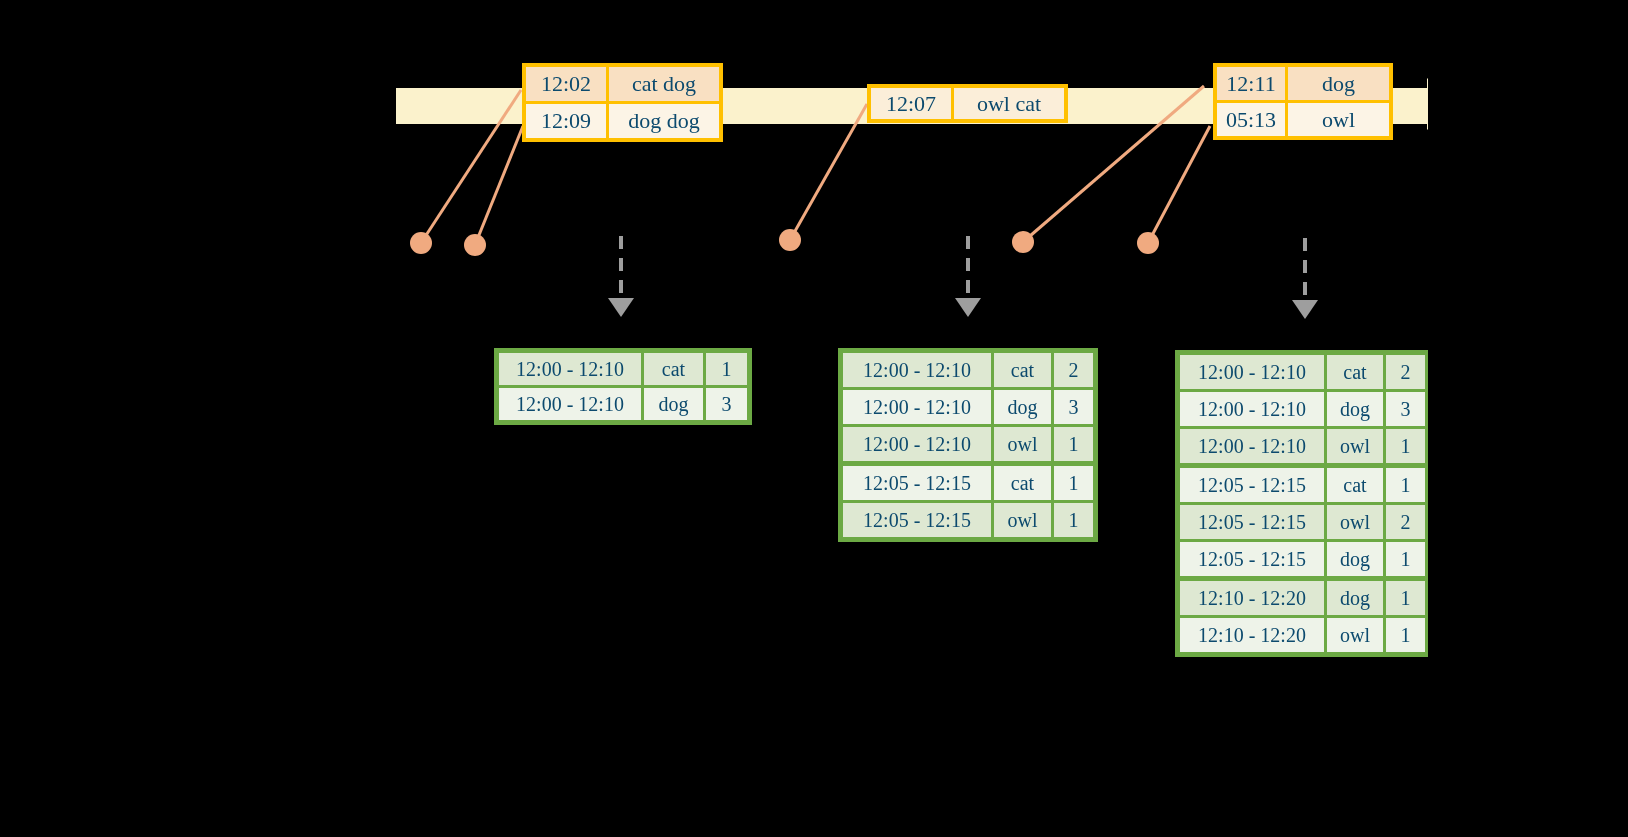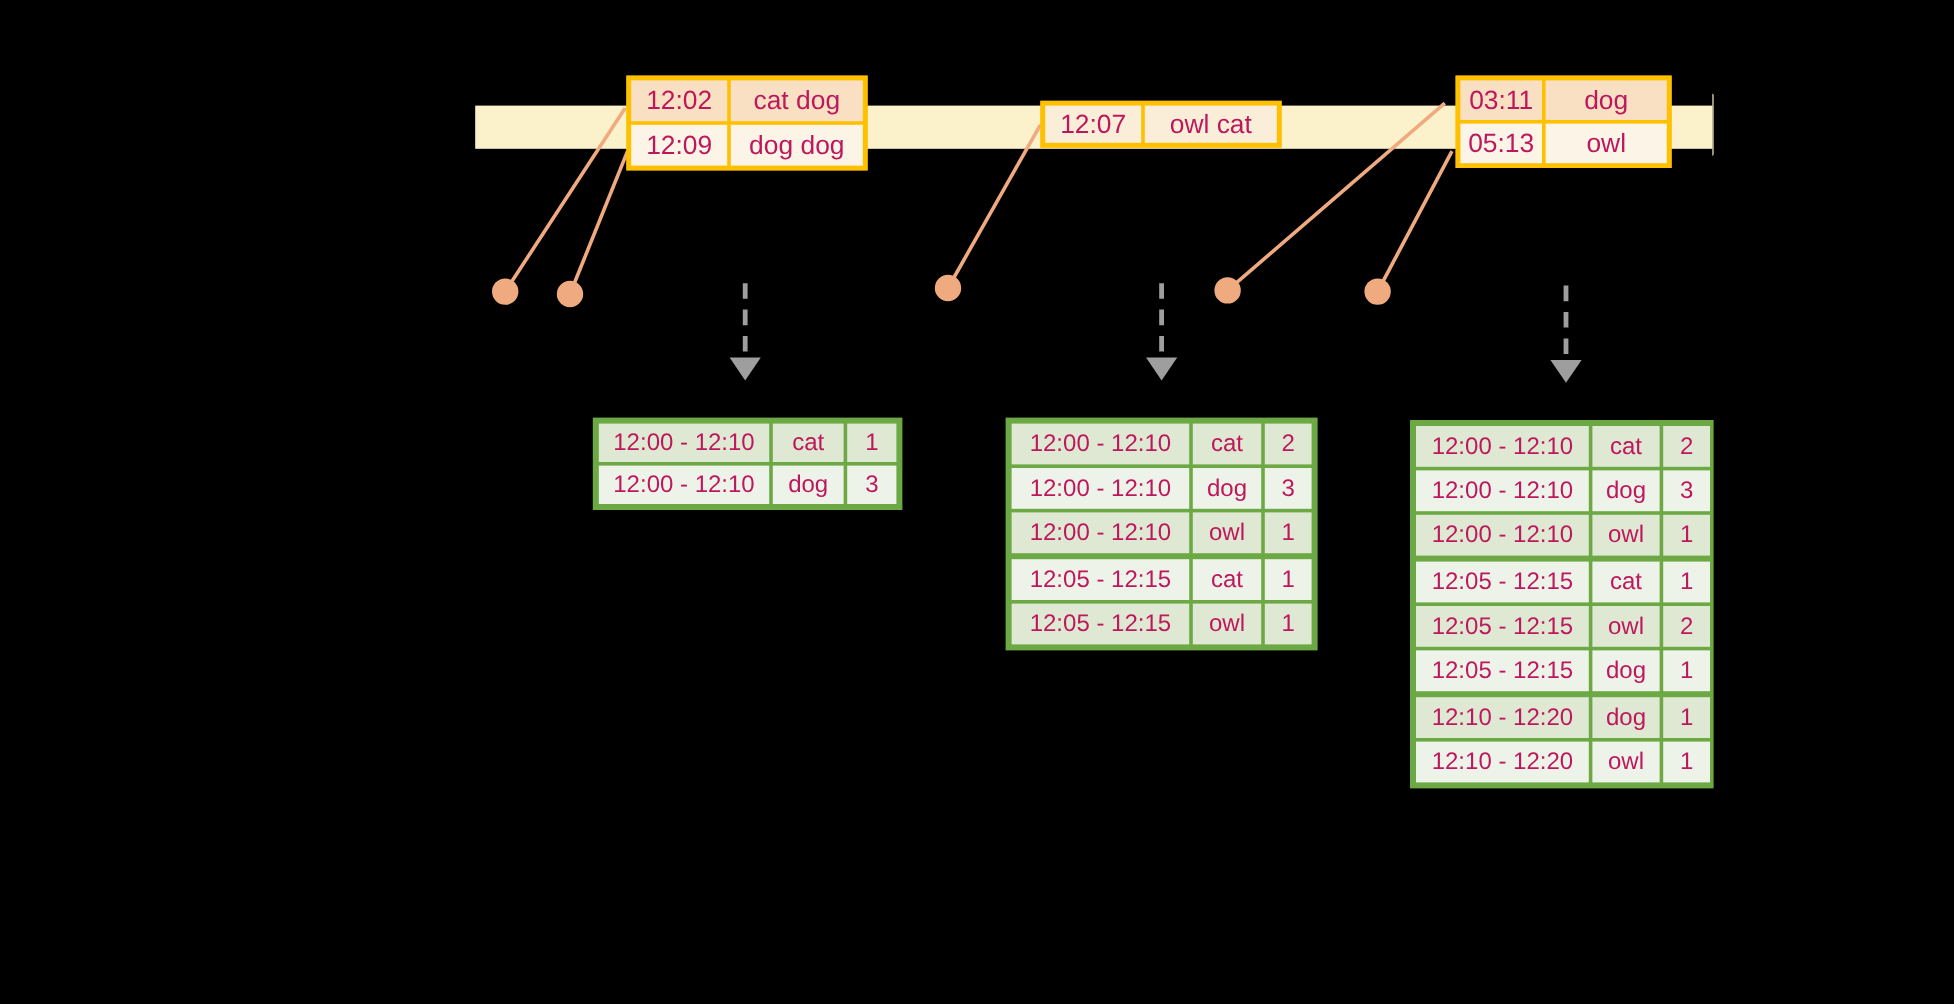--- a/index.html
+++ b/index.html
@@ -1,17 +1,17 @@
 <!DOCTYPE html>
 <html><head>
 <meta charset="utf-8">
 <style>
   html,body{margin:0;padding:0;background:#000;}
   .canvas{position:relative;width:1428px;height:837px;background:#000000;overflow:hidden;
-          font-family:Liberation Sans, sans-serif;color:#be185d;}
+          font-family:Liberation Serif, serif;color:#0c4a6e;}
   
   .tl-bar{position:absolute;left:396px;top:88px;width:1031px;height:36px;background:#FBF2CC;}
   .overlay{position:absolute;left:0;top:0;width:1628px;height:837px;pointer-events:none;}
   
   .etable{position:absolute;display:grid;gap:3px;background:#FFC000;border:4px solid #FFC000;}
   .et-a{left:522px;top:63px;grid-template-columns:80px 110px;}
   .et-b{left:867px;top:84px;grid-template-columns:80px 110px;}
   .et-c{left:1213px;top:63px;grid-template-columns:68px 101px;}
   .ecell{display:flex;align-items:center;justify-content:center;font-size:22px;}
   .et-a .ecell{height:34px;}
@@ -73,21 +73,21 @@
     <div class="ecell cream">12:09</div>
     <div class="ecell cream">dog dog</div>
   </div>
 
   <div class="etable et-b">
     <div class="ecell creamb">12:07</div>
     <div class="ecell creamb">owl cat</div>
   </div>
 
   <div class="etable et-c">
-    <div class="ecell peach">03:11</div>
+    <div class="ecell peach">12:11</div>
     <div class="ecell peach">dog</div>
     <div class="ecell cream">05:13</div>
     <div class="ecell cream">owl</div>
   </div>
 
   <div class="gtable gt-1">
     <div class="ggroup">
       <div class="gcell rd">12:00 - 12:10</div>
       <div class="gcell rd">cat</div>
       <div class="gcell rd">1</div>

